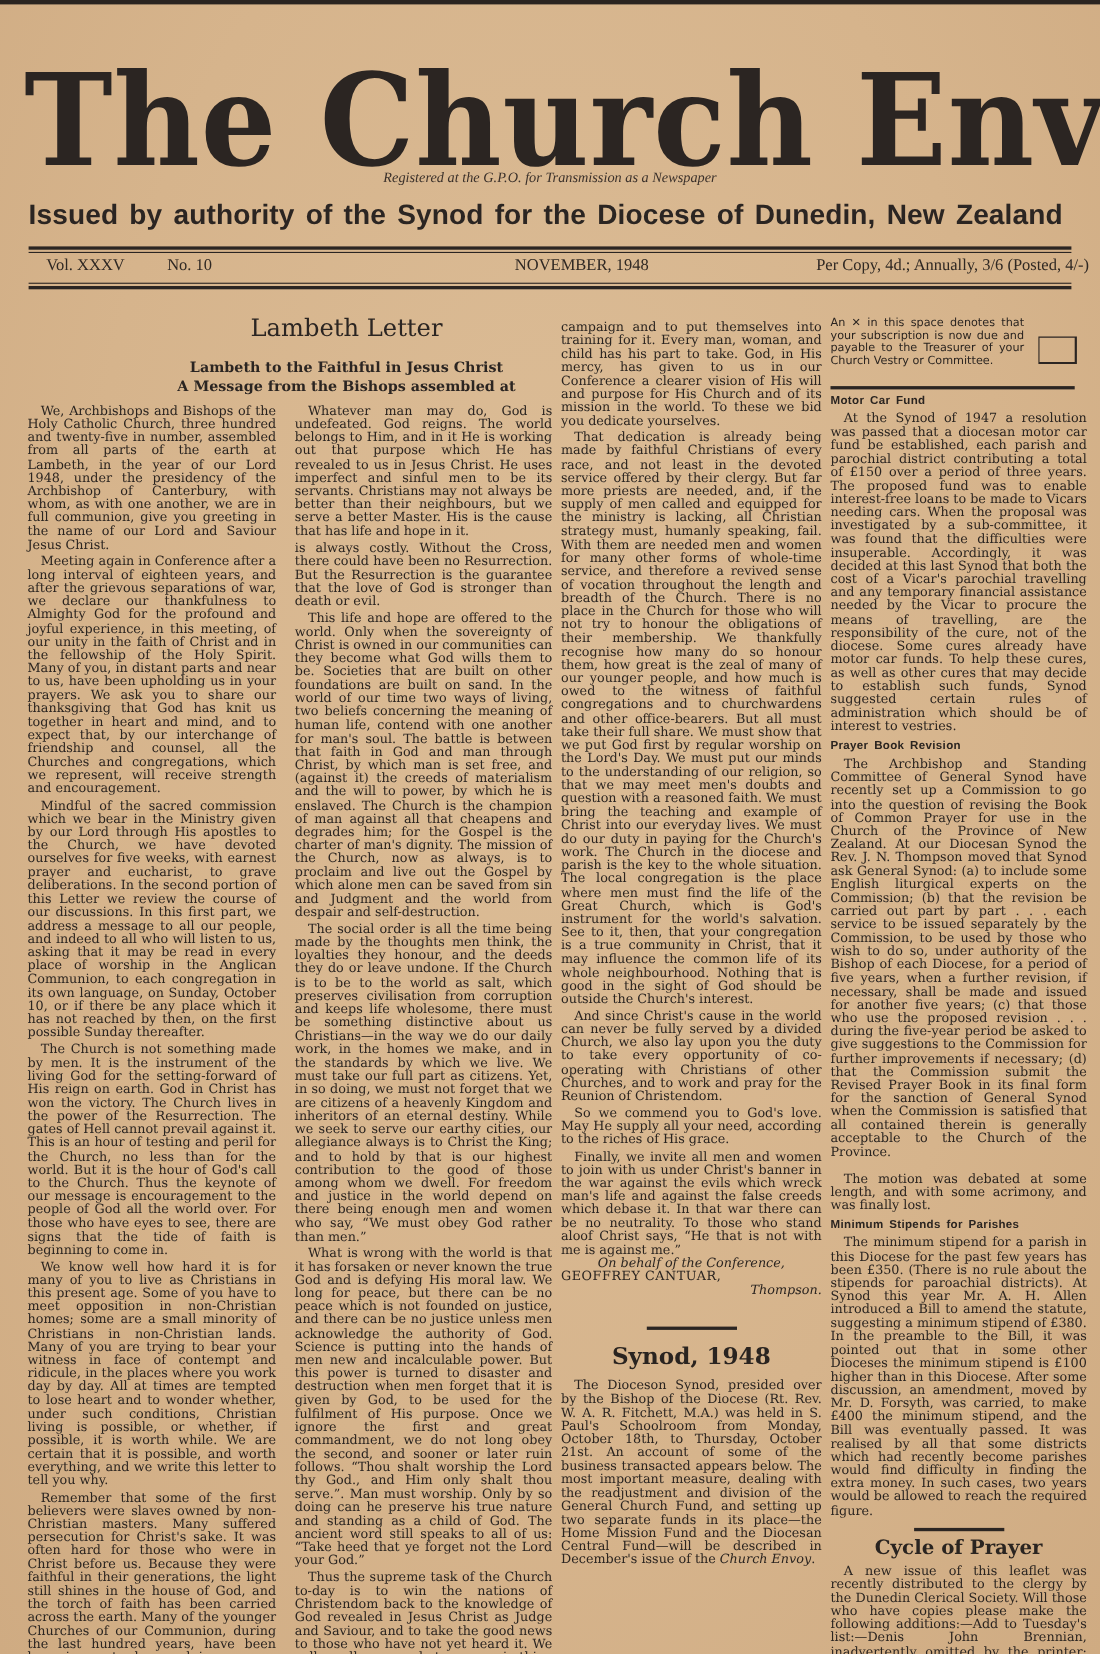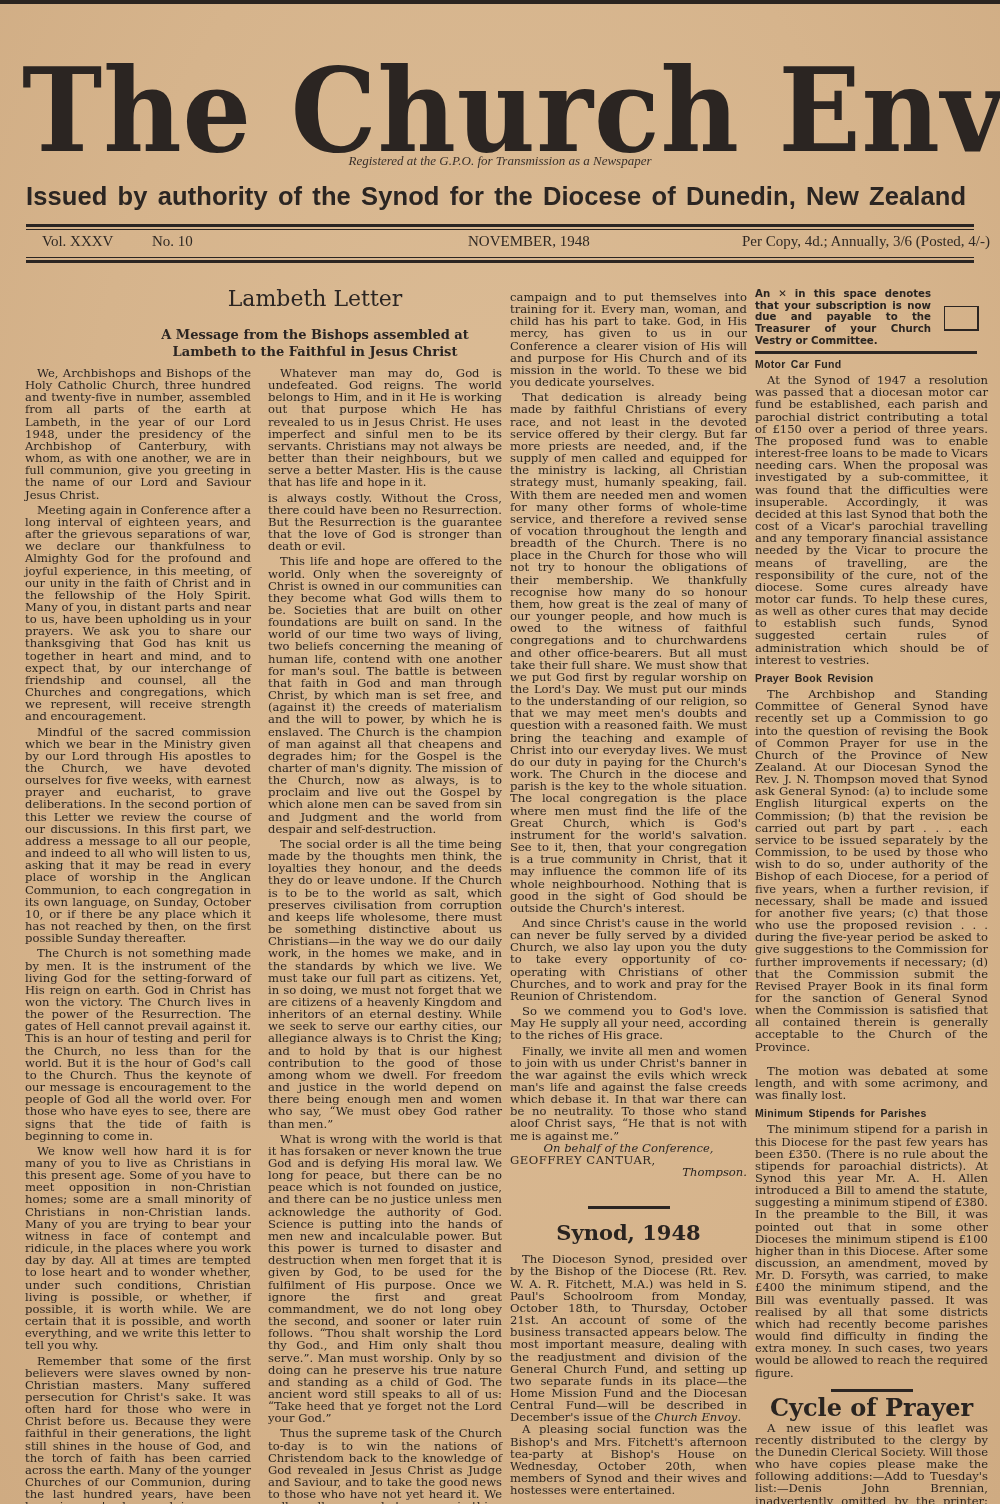--- a/index.html
+++ b/index.html
@@ -58,21 +58,21 @@
   .sig-name { padding-right:36px; letter-spacing:0.5px; }
   .sig-title { font-style:italic; text-align:right; }
 
   .divider-short { width:82px; height:3px; background:#2b2522; margin:28px auto 12px auto; }
   .section-title {
     text-align:center; font-family:"DejaVu Serif", serif; font-weight:bold;
     font-size:21px; line-height:24px; margin:0 0 8px 0;
   }
   .notice {
     position:absolute; left:755px; top:288px; width:176px;
-    font-family:"DejaVu Sans", sans-serif; font-weight:bold; font-size:10.2px; line-height:11.7px;
+    font-family:"DejaVu Sans", sans-serif; font-weight:normal; font-size:10.2px; line-height:11.7px;
     text-align:justify;
   }
   .notice-box {
     position:absolute; left:944px; top:306px; width:32px; height:22px;
     border:2px solid #2b2522; border-top-width:1px; border-left-width:1px;
   }
   .notice-rule { position:absolute; left:755px; top:351px; width:222px; height:3px; background:#2b2522; }
   .col4 h3 {
     margin:6px 0 4px 0; font-family:Liberation Sans, sans-serif; font-weight:bold;
     font-size:10.5px; letter-spacing:0.3px; word-spacing:2px;
@@ -96,22 +96,22 @@
 <div class="dateline">
   <span style="left:0;">Vol. XXXV</span>
   <span style="left:110px;">No. 10</span>
   <span style="left:426px;">NOVEMBER, 1948</span>
   <span style="right:0;">Per Copy, 4d.; Annually, 3/6 (Posted, 4/-)</span>
 </div>
 <div class="rule-double b" style="top:257px;"></div>
 
 <div class="headline">Lambeth Letter</div>
 <div class="subhead">
+  <div>Lambeth to the Faithful in Jesus Christ</div>
   <div>A Message from the Bishops assembled at</div>
-  <div>Lambeth to the Faithful in Jesus Christ</div>
 </div>
 
 <div class="col col1">
   <p>We, Archbishops and Bishops of the Holy Catholic Church, three hundred and twenty-five in number, assembled from all parts of the earth at Lambeth, in the year of our Lord 1948, under the presidency of the Archbishop of Canterbury, with whom, as with one another, we are in full communion, give you greeting in the name of our Lord and Saviour Jesus Christ.</p>
   <p>Meeting again in Conference after a long interval of eighteen years, and after the grievous separations of war, we declare our thankfulness to Almighty God for the profound and joyful experience, in this meeting, of our unity in the faith of Christ and in the fellowship of the Holy Spirit. Many of you, in distant parts and near to us, have been upholding us in your prayers. We ask you to share our thanksgiving that God has knit us together in heart and mind, and to expect that, by our interchange of friendship and counsel, all the Churches and congregations, which we represent, will receive strength and encouragement.</p>
   <p>Mindful of the sacred commission which we bear in the Ministry given by our Lord through His apostles to the Church, we have devoted ourselves for five weeks, with earnest prayer and eucharist, to grave deliberations. In the second portion of this Letter we review the course of our discussions. In this first part, we address a message to all our people, and indeed to all who will listen to us, asking that it may be read in every place of worship in the Anglican Communion, to each congregation in its own language, on Sunday, October 10, or if there be any place which it has not reached by then, on the first possible Sunday thereafter.</p>
   <p>The Church is not something made by men. It is the instrument of the living God for the setting-forward of His reign on earth. God in Christ has won the victory. The Church lives in the power of the Resurrection. The gates of Hell cannot prevail against it. This is an hour of testing and peril for the Church, no less than for the world. But it is the hour of God's call to the Church. Thus the keynote of our message is encouragement to the people of God all the world over. For those who have eyes to see, there are signs that the tide of faith is beginning to come in.</p>
   <p>We know well how hard it is for many of you to live as Christians in this present age. Some of you have to meet opposition in non-Christian homes; some are a small minority of Christians in non-Christian lands. Many of you are trying to bear your witness in face of contempt and ridicule, in the places where you work day by day. All at times are tempted to lose heart and to wonder whether, under such conditions, Christian living is possible, or whether, if possible, it is worth while. We are certain that it is possible, and worth everything, and we write this letter to tell you why.</p>
   <p>Remember that some of the first believers were slaves owned by non-Christian masters. Many suffered persecution for Christ's sake. It was often hard for those who were in Christ before us. Because they were faithful in their generations, the light still shines in the house of God, and the torch of faith has been carried across the earth. Many of the younger Churches of our Communion, during the last hundred years, have been born in martyrdom and in our own day this witness unto death has been renewed. The Christian life is always difficult. The fight against evil</p>
 </div>
@@ -131,34 +131,33 @@
   <p>And since Christ's cause in the world can never be fully served by a divided Church, we also lay upon you the duty to take every opportunity of co-operating with Christians of other Churches, and to work and pray for the Reunion of Christendom.</p>
   <p>So we commend you to God's love. May He supply all your need, according to the riches of His grace.</p>
   <p>Finally, we invite all men and women to join with us under Christ's banner in the war against the evils which wreck man's life and against the false creeds which debase it. In that war there can be no neutrality. To those who stand aloof Christ says, “He that is not with me is against me.”</p>
   <div class="sig sig-italic">On behalf of the Conference,</div>
   <div class="sig sig-name">GEOFFREY CANTUAR,</div>
   <div class="sig sig-title">Thompson.</div>
 
   <div class="divider-short"></div>
   <div class="section-title">Synod, 1948</div>
   <p><span>The Dioceson Synod, presided over by the Bishop of the Diocese (Rt. Rev. W. A. R. Fitchett, M.A.) was held in S. Paul's Schoolroom from Monday, October 18th, to Thursday, October 21st. An account of some of the business transacted appears below. The most important measure, dealing with the readjustment and division of the General Church Fund, and setting up two separate funds in its place—the Home Mission Fund and the Diocesan Central Fund—will be described in December's issue of the</span> <em>Church Envoy</em><span>.</span></p>
-  <p style="margin-top:0">A pleasing social function was the Bishop's and Mrs. Fitchett's afternoon tea-party at Bishop's House on Wednesday, October 20th, when members of Synod and their wives and hostesses were entertained.</p>
 </div>
 
 <div class="notice">An ✕ in this space denotes that your subscription is now due and payable to the Treasurer of your Church Vestry or Committee.</div>
 <div class="notice-box"></div>
 <div class="notice-rule"></div>
 
 <div class="col col4">
   <h3>Motor Car Fund</h3>
   <p>At the Synod of 1947 a resolution was passed that a diocesan motor car fund be established, each parish and parochial district contributing a total of £150 over a period of three years. The proposed fund was to enable interest-free loans to be made to Vicars needing cars. When the proposal was investigated by a sub-committee, it was found that the difficulties were insuperable. Accordingly, it was decided at this last Synod that both the cost of a Vicar's parochial travelling and any temporary financial assistance needed by the Vicar to procure the means of travelling, are the responsibility of the cure, not of the diocese. Some cures already have motor car funds. To help these cures, as well as other cures that may decide to establish such funds, Synod suggested certain rules of administration which should be of interest to vestries.</p>
 
   <h3>Prayer Book Revision</h3>
   <p>The Archbishop and Standing Committee of General Synod have recently set up a Commission to go into the question of revising the Book of Common Prayer for use in the Church of the Province of New Zealand. At our Diocesan Synod the Rev. J. N. Thompson moved that Synod ask General Synod: (a) to include some English liturgical experts on the Commission; (b) that the revision be carried out part by part . . . each service to be issued separately by the Commission, to be used by those who wish to do so, under authority of the Bishop of each Diocese, for a period of five years, when a further revision, if necessary, shall be made and issued for another five years; (c) that those who use the proposed revision . . . during the five-year period be asked to give suggestions to the Commission for further improvements if necessary; (d) that the Commission submit the Revised Prayer Book in its final form for the sanction of General Synod when the Commission is satisfied that all contained therein is generally acceptable to the Church of the Province.</p>
   <p style="margin-top:12px">The motion was debated at some length, and with some acrimony, and was finally lost.</p>
 
   <h3>Minimum Stipends for Parishes</h3>
   <p>The minimum stipend for a parish in this Diocese for the past few years has been £350. (There is no rule about the stipends for paroachial districts). At Synod this year Mr. A. H. Allen introduced a Bill to amend the statute, suggesting a minimum stipend of £380. In the preamble to the Bill, it was pointed out that in some other Dioceses the minimum stipend is £100 higher than in this Diocese. After some discussion, an amendment, moved by Mr. D. Forsyth, was carried, to make £400 the minimum stipend, and the Bill was eventually passed. It was realised by all that some districts which had recently become parishes would find difficulty in finding the extra money. In such cases, two years would be allowed to reach the required figure.</p>
 
   <div class="divider-short"></div>
-  <div class="section-title" style="font-size:24px;line-height:20px;margin-bottom:4px;">Cycle of Prayer</div>
+  <div class="section-title" style="font-size:18px;line-height:20px;margin-bottom:4px;">Cycle of Prayer</div>
   <p>A new issue of this leaflet was recently distributed to the clergy by the Dunedin Clerical Society. Will those who have copies please make the following additions:—Add to Tuesday's list:—Denis John Brennian, inadvertently omitted by the printer; and to Friday's list:—John Smith, who is now Vicar of Waimea.</p>
 </div>
 
 </body></html>

